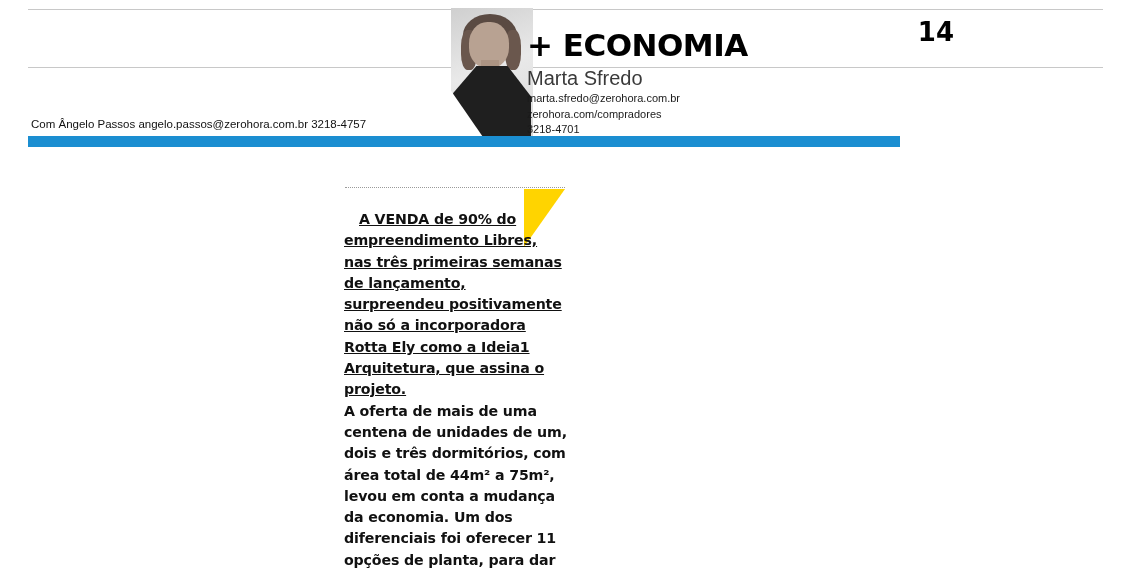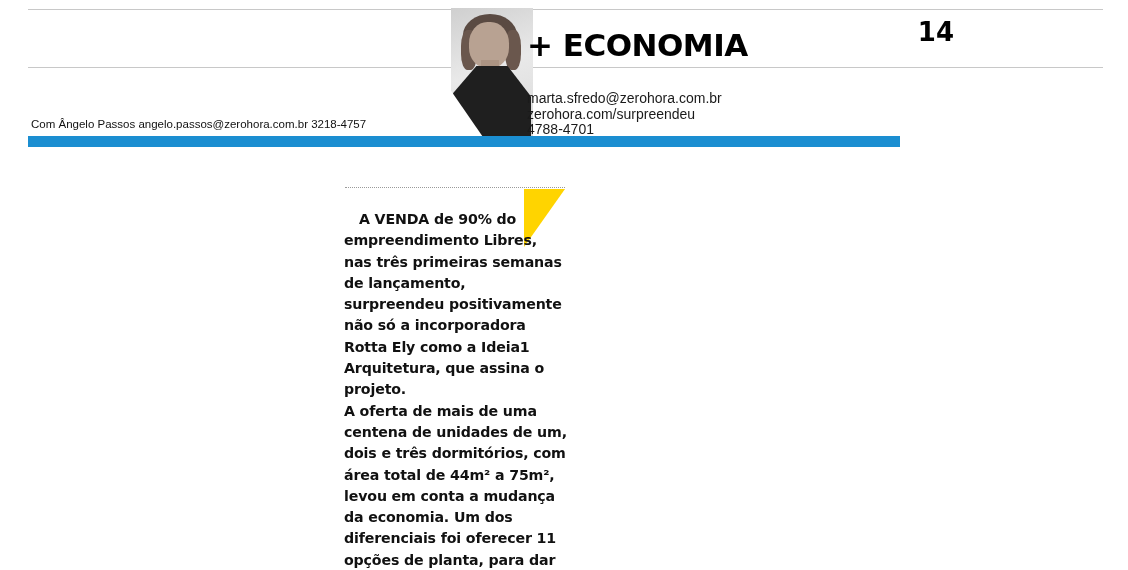--- a/index.html
+++ b/index.html
@@ -134,21 +134,21 @@
     left: 519px;
     top: 67px;
     font-size: 20px;
     color: #3a3a3a;
     font-family: "Liberation Sans", sans-serif;
   }
   .byline-contact {
     position: absolute;
     left: 519px;
     top: 91px;
-    font-size: 14px;
+    font-size: 11px;
     line-height: 15.5px;
     color: #1a1a1a;
   }
   .byline-contact div { white-space: nowrap; }
 
   .com-line {
     position: absolute;
     left: 23px;
     top: 118px;
     font-size: 11.5px;
@@ -208,21 +208,21 @@
     top: 209px;
     width: 224px;
     font-family: "DejaVu Sans", sans-serif;
     font-weight: bold;
     font-size: 14.2px;
     line-height: 21.3px;
     color: #111111;
     letter-spacing: -0.15px;
   }
   .article-body p { margin: 0; }
-  .article-body p.first { text-indent: 15px; }
+  .article-body p.first { text-indent: 15px; text-decoration: underline; }
 </style>
 </head>
 <body>
 
 <div class="masthead">
 
   <div class="rule-top"></div>
   <div class="rule-mid"></div>
 
   <div class="photo-block">
@@ -230,25 +230,26 @@
     <div class="photo-hair"></div>
     <div class="photo-hair2"></div>
     <div class="photo-hair3"></div>
     <div class="photo-face"></div>
     <div class="photo-neck"></div>
     <div class="photo-body"></div>
     <div class="photo-cut"></div>
   </div>
 
   <div class="plus-economia">+ ECONOMIA</div>
+  <div class="byline-name">Marta Sfredo</div>
 
   <div class="byline-contact">
     <div>marta.sfredo@zerohora.com.br</div>
-    <div>zerohora.com/surpreendeu</div>
-    <div>4788-4701</div>
+    <div>zerohora.com/compradores</div>
+    <div>3218-4701</div>
   </div>
 
   <div class="com-line">Com Ângelo Passos  angelo.passos@zerohora.com.br  3218-4757</div>
 
 
   <div class="page-number">14</div>
 
   <div class="blue-bar"></div>
 </div>
 

